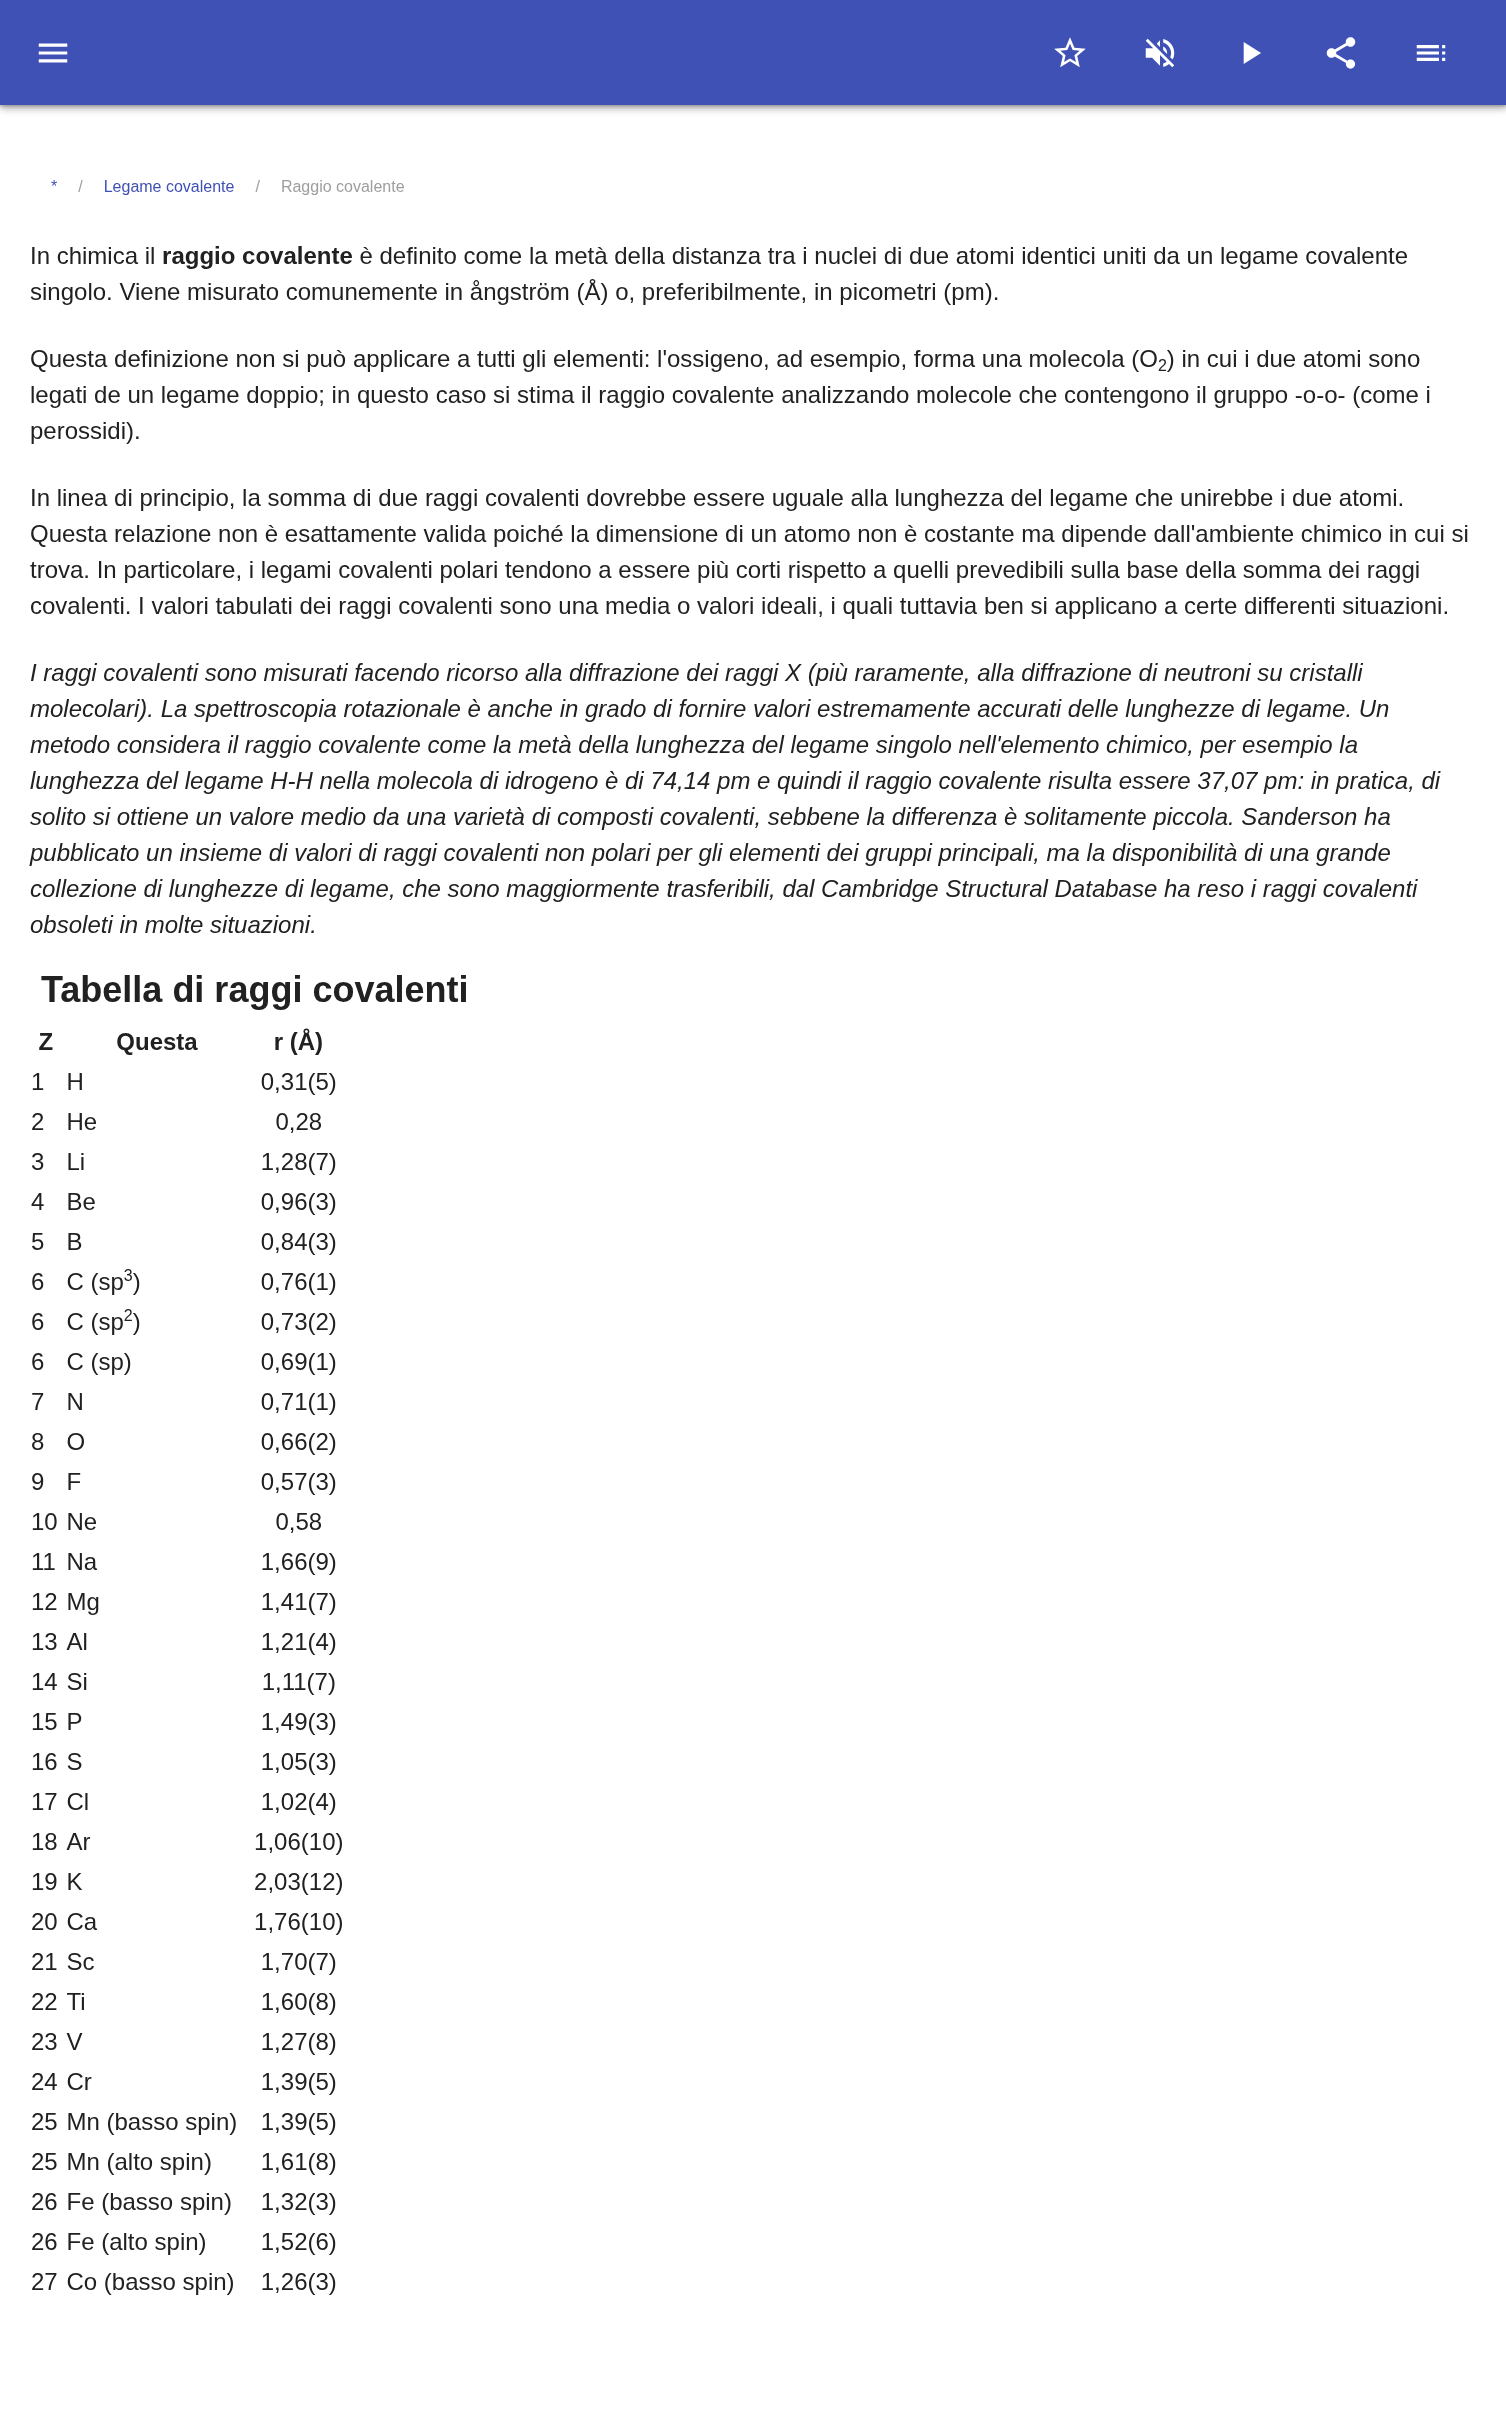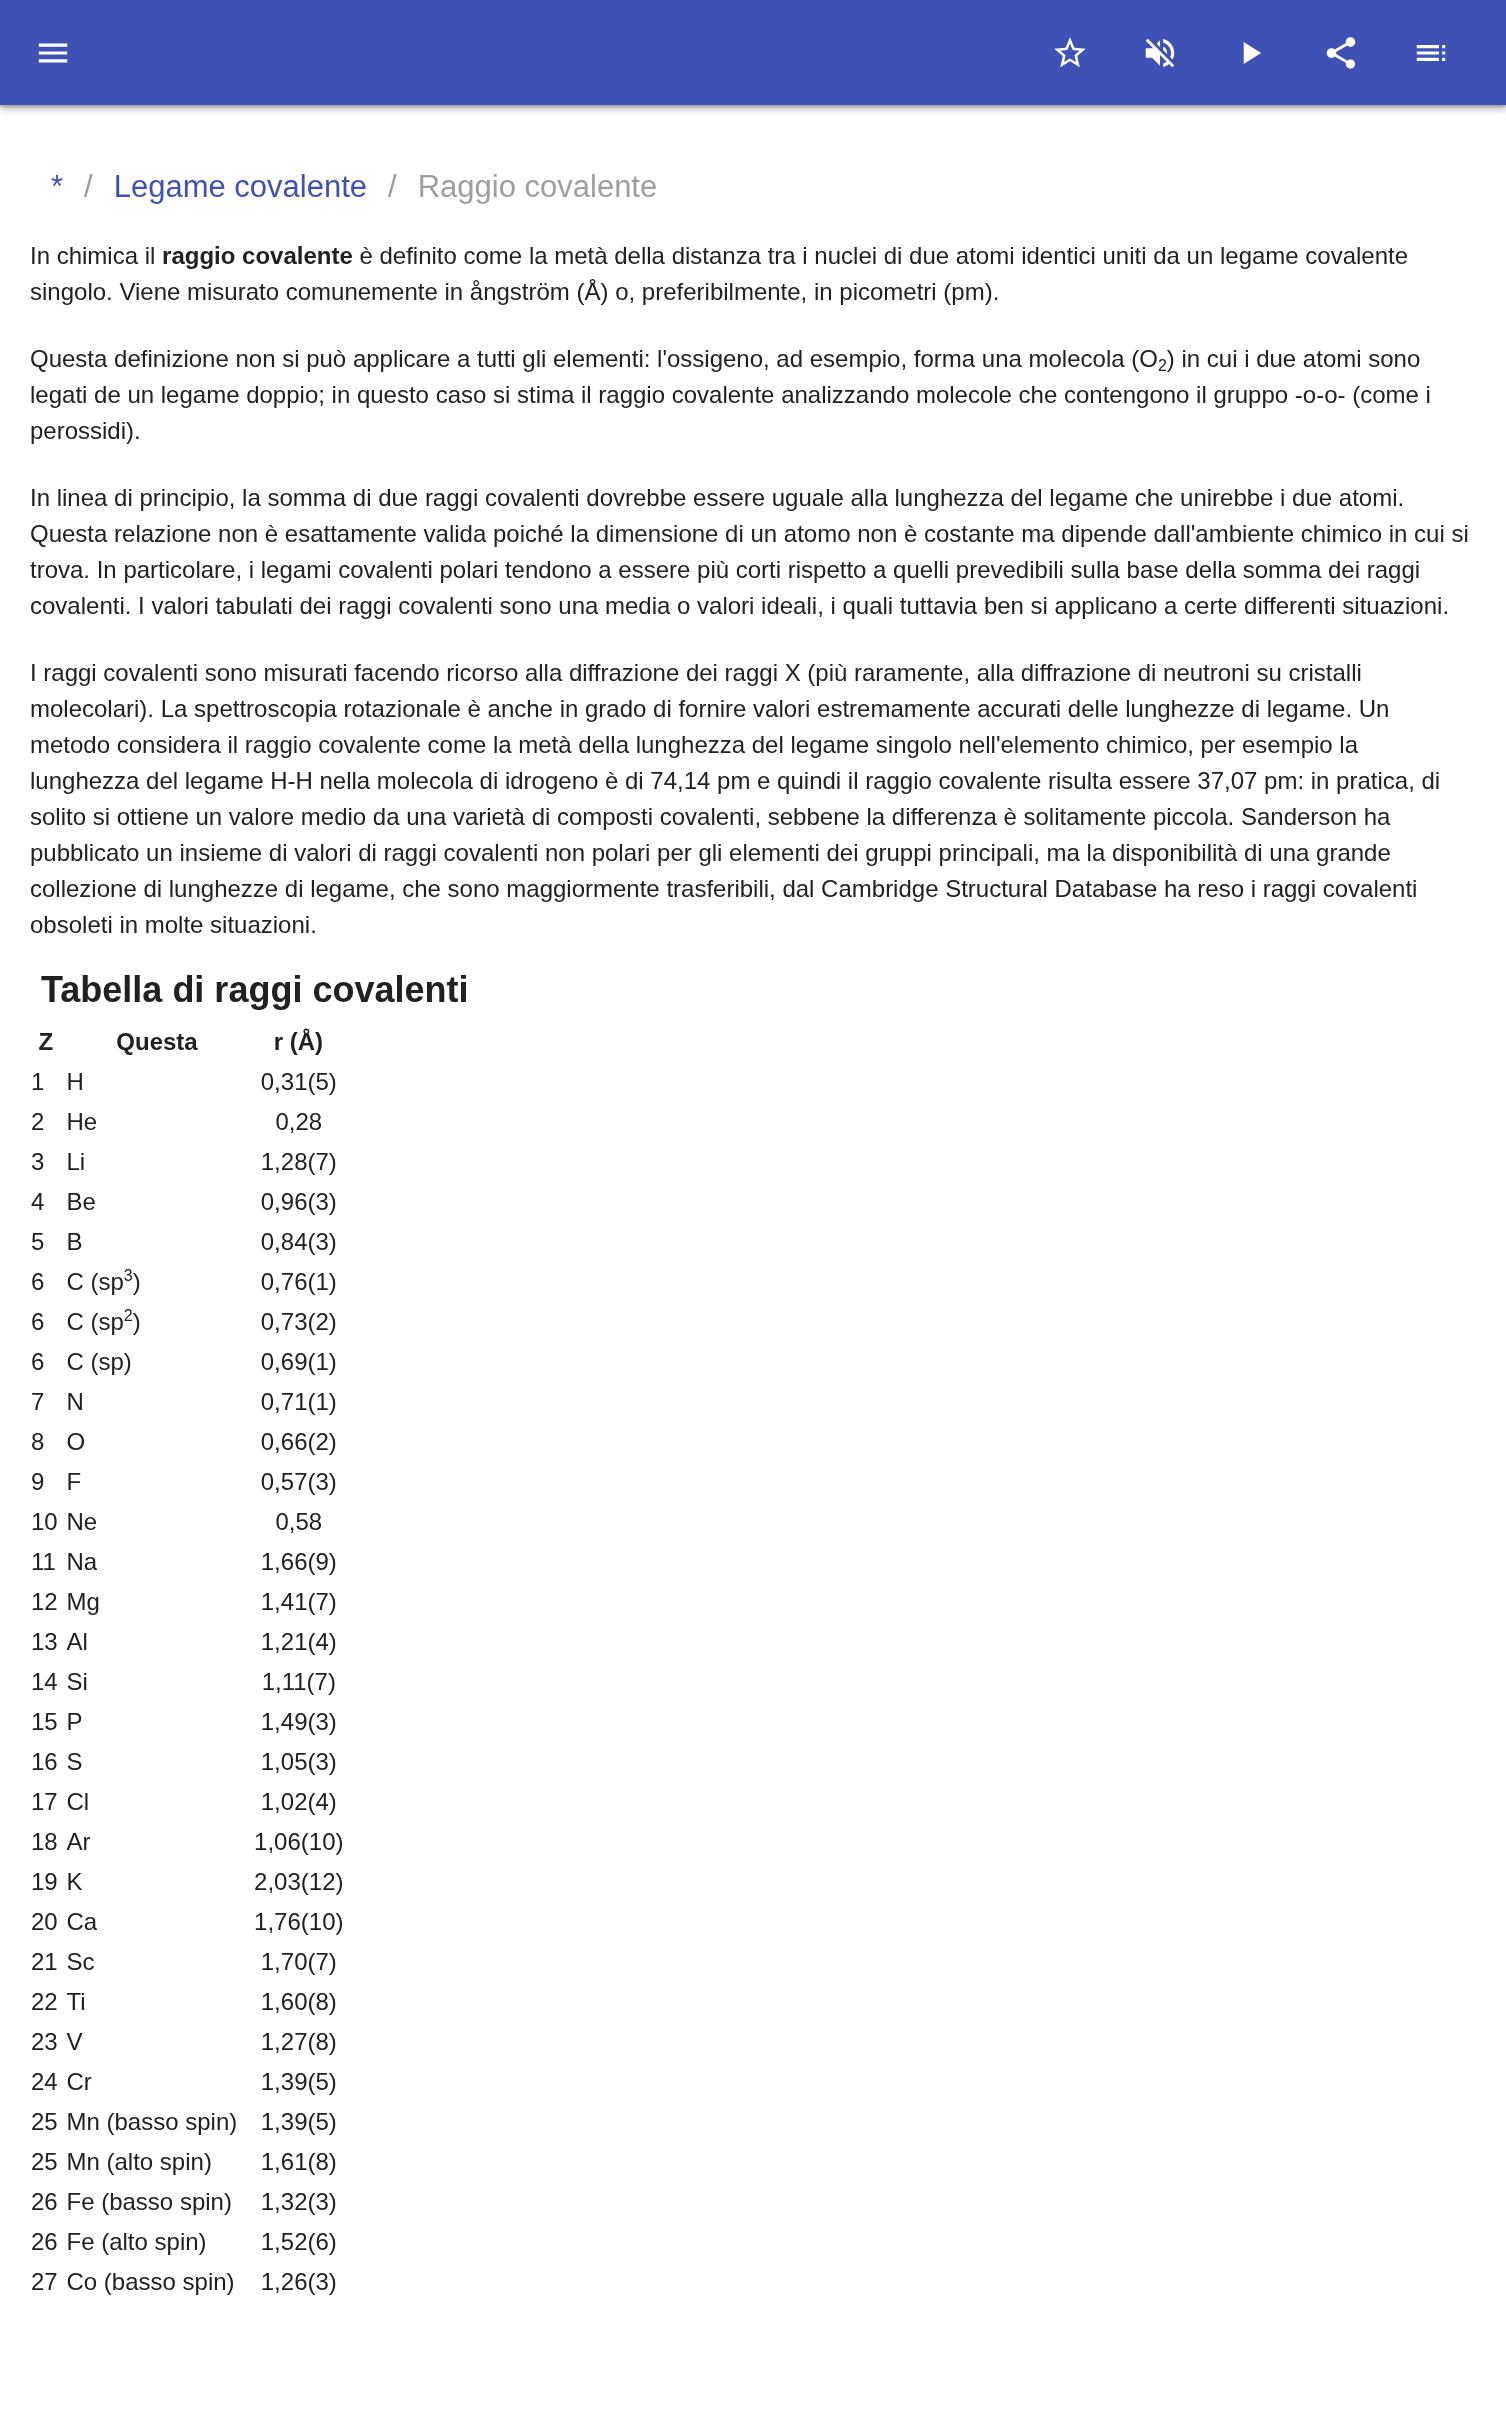--- a/index.html
+++ b/index.html
@@ -27,21 +27,21 @@
   }
   .tb-btn svg { width: 38px; height: 38px; fill: #ffffff; }
   .menu-btn { left: 22.6px; }
   .star-btn { left: 1040px; }
   .mute-btn { left: 1130px; }
   .play-btn { left: 1220px; }
   .share-btn { left: 1311px; }
   .toc-btn { left: 1401px; }
   .breadcrumb {
     position: absolute; left: 51px; top: 168px;
-    font-size: 31px; line-height: 38px;
+    font-size: 16px; line-height: 38px;
     white-space: nowrap;
   }
   .breadcrumb .crumb-link { color: #3F51B5; text-decoration: none; cursor: pointer; }
   .breadcrumb .sep { color: #9e9e9e; padding: 0 21px; }
   .breadcrumb .crumb-current { color: #9e9e9e; }
 
   .article {
     position: absolute; left: 30px; top: 238px;
     width: 1450px;
     font-size: 24px;
@@ -49,21 +49,21 @@
     color: #212121;
   }
   .article p { margin: 0 6px 31px 0; }
   .article sub { font-size: 16px; line-height: 0; vertical-align: -3.8px; }
   .article sup { font-size: 16px; line-height: 0; vertical-align: 9.4px; }
   .article h2 {
     margin: 11px; padding: 0;
     font-size: 36px; line-height: 43px;
     font-weight: bold; color: #212121;
   }
-  .p4 { margin-bottom: 24.5px !important; }
+  .p4 { margin-bottom: 24.5px !important; font-style: italic; }
   .p5 { margin-bottom: 21px !important; }
 
   table.radii {
     border-collapse: collapse;
     font-size: 24px;
     margin-left: -1.9px;
   }
   table.radii th {
     font-weight: bold; text-align: center;
     padding: 0 3.8px; height: 40px; line-height: 40px;

